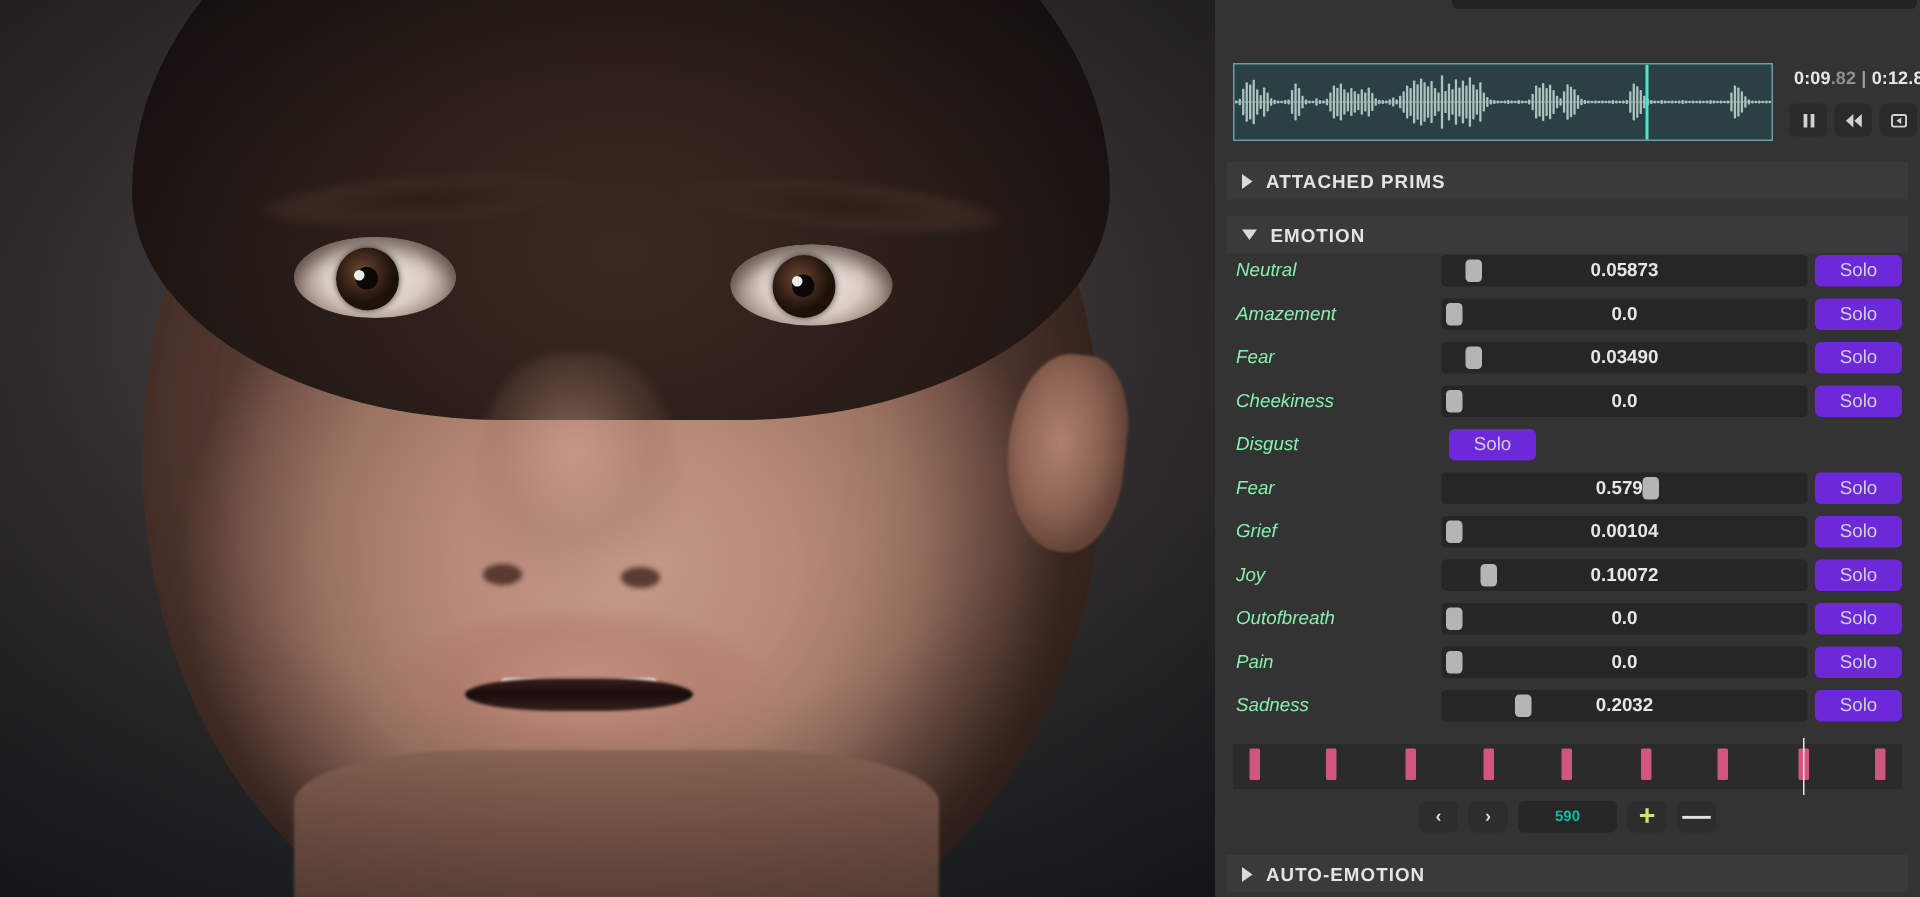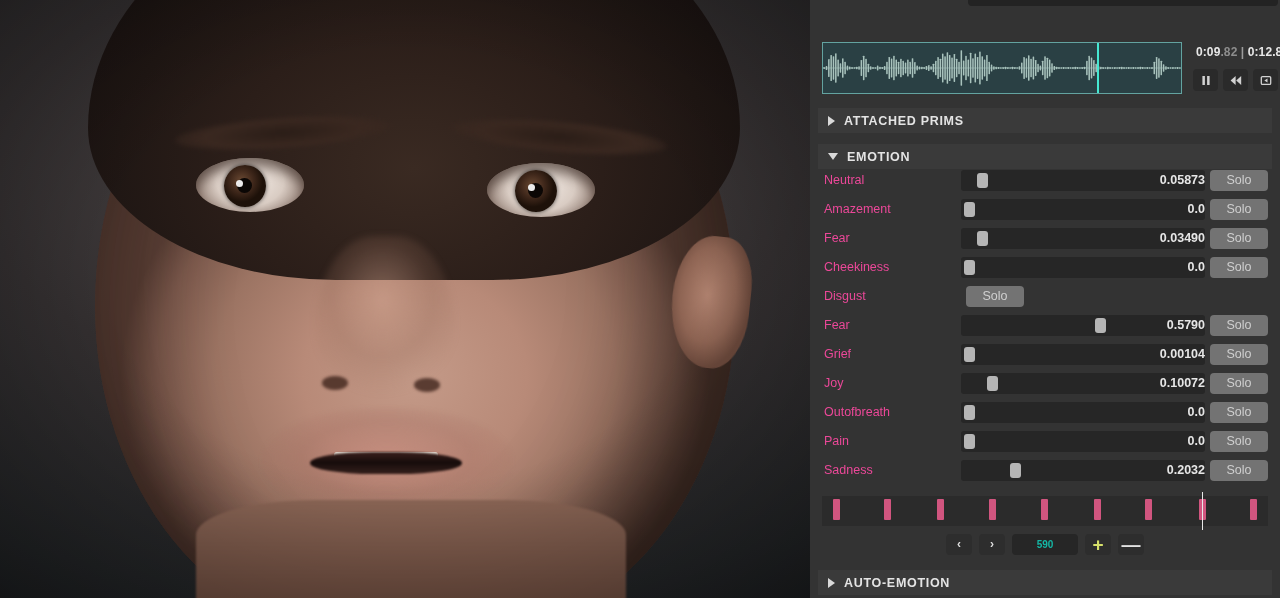--- a/index.html
+++ b/index.html
@@ -123,28 +123,28 @@
   .tri.down { border-top:7px solid #d9d9d9; border-left:5px solid transparent;
     border-right:5px solid transparent; }
   #hdr-attached { top:108px; }
   #hdr-emotion { top:144px; background:#3a3a3a; }
   #hdr-auto { top:570px; }
 
   .emo-body { position:absolute; left:8px; top:169px; width:454px; height:330px;
     background:#333333; }
   .emo-row { position:absolute; left:0; width:454px; height:22px; display:flex;
     align-items:center; }
-  .emo-name { width:143px; padding-left:6px; font-size:12.5px; color:#ec4899; }
+  .emo-name { width:143px; padding-left:6px; font-size:12.5px; color:#86efac;font-style:italic; }
   .slider { position:relative; width:244px; height:21px; background:#262626;
-    border-radius:3px; display:flex; align-items:center; justify-content:flex-end;
+    border-radius:3px; display:flex; align-items:center; justify-content:center;
     overflow:hidden; }
   .slider-val { font-size:12.5px; font-weight:bold; color:#e6e6e6; position:relative; z-index:1; }
   .knob { position:absolute; top:3px; width:11px; height:15px; border-radius:3px;
     background:#b5b5b5; z-index:2; }
-  .solo { width:58px; height:21px; margin-left:5px; background:#737373;
+  .solo { width:58px; height:21px; margin-left:5px; background:#6d28d9;
     border-radius:4px; display:flex; align-items:center; justify-content:center;
     color:#cfcfcf; font-size:12.5px; }
 
   
   .kf-strip { position:absolute; left:12px; top:496px; width:446px; height:30px;
     background:#2b2b2b; }
   .kf { position:absolute; top:3px; width:7px; height:21px; background:#d1557f;
     border-radius:1px; }
   .kf-playhead { position:absolute; top:-4px; width:1px; height:38px; background:#e8e8e8; }
 

